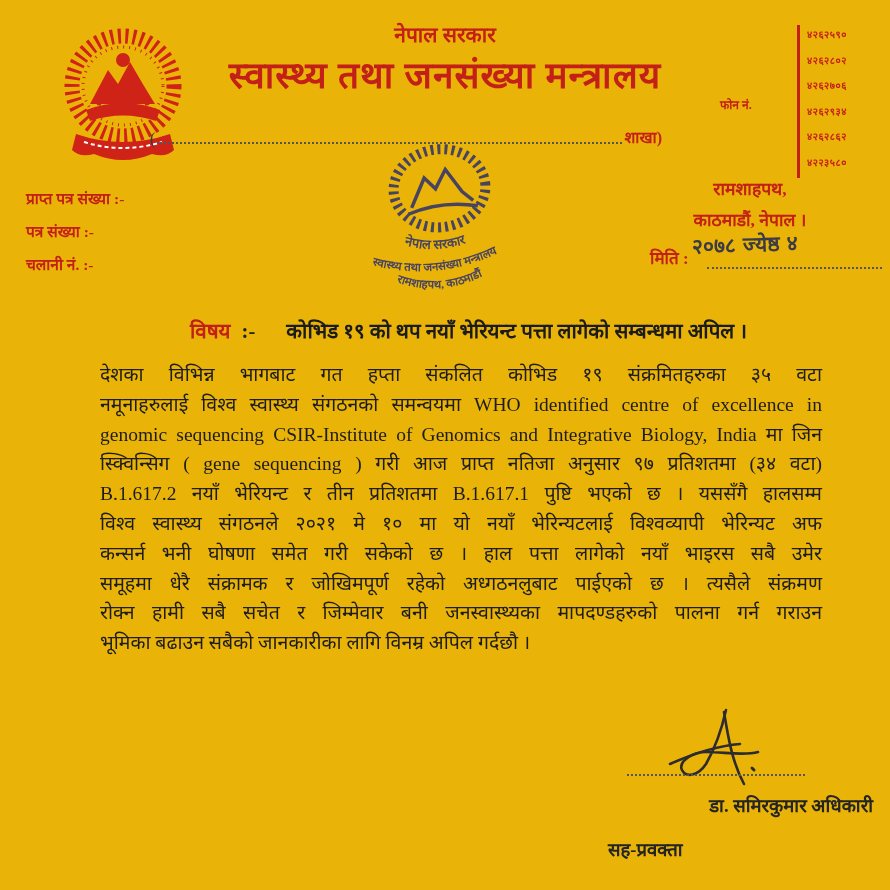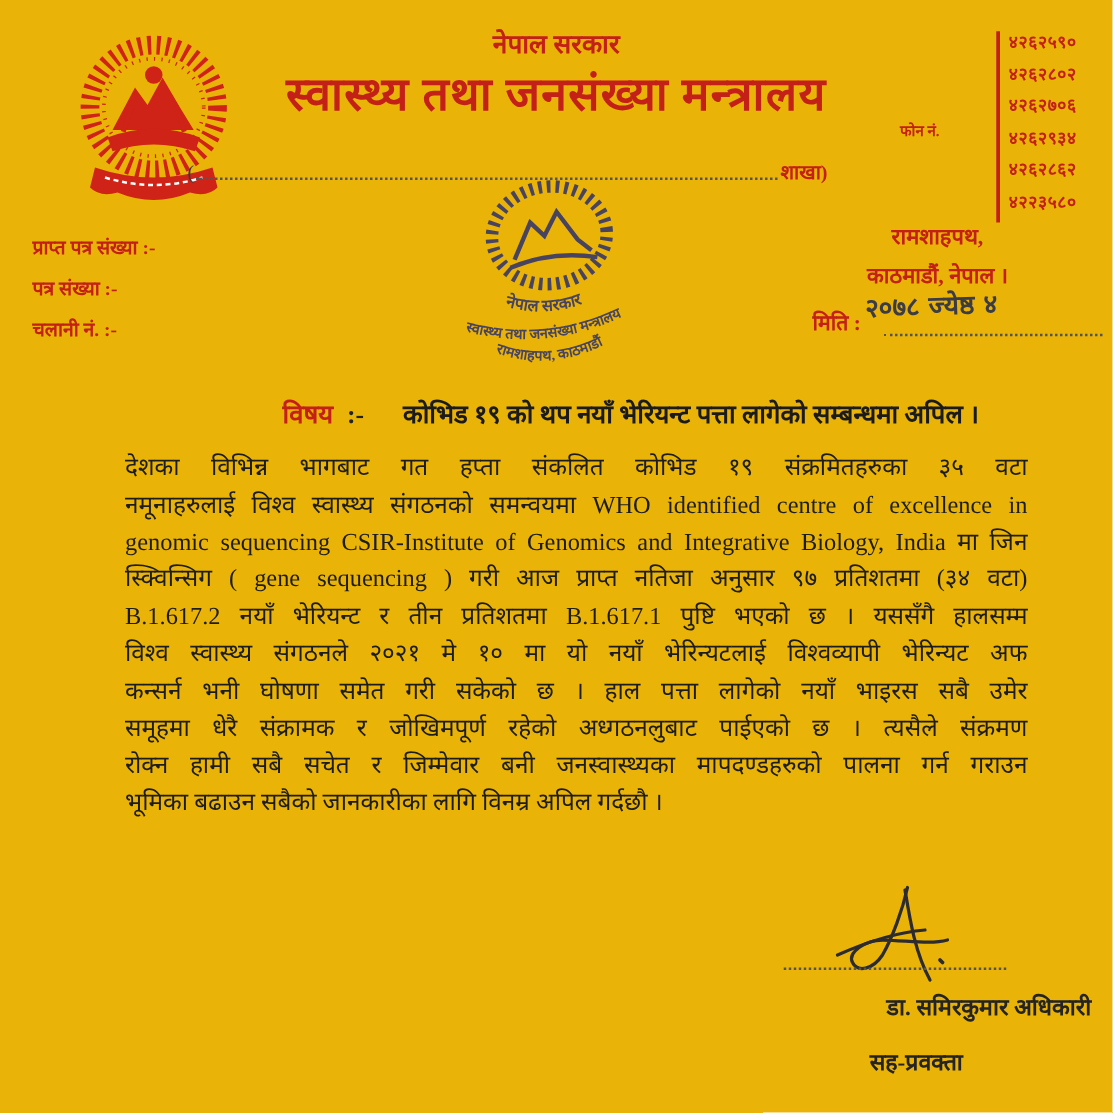--- a/index.html
+++ b/index.html
@@ -12,45 +12,45 @@
   
   .gov-title{top:20px;left:0;width:100%;text-align:center;font-size:21px;font-weight:bold;color:var(--red);}
   .ministry-title{top:48px;left:0;width:100%;text-align:center;font-size:37px;font-weight:bold;color:var(--red);letter-spacing:1px;}
   .branch-line{top:126px;left:150px;width:512px;display:flex;align-items:flex-end;font-size:16px;color:#3a3a3a;}
   .branch-dots{flex:1;border-bottom:2px dotted #555;margin:0 2px 4px 2px;height:12px;}
   .branch-suffix{color:var(--red);font-weight:bold;}
 
   
   .phone-rule{top:25px;left:797px;width:2.5px;height:153px;background:var(--red);}
   .phone-label{top:96px;left:720px;font-size:12px;font-weight:bold;color:var(--red);}
-  .phone-list{top:22px;left:807px;width:80px;font-size:14px;font-weight:bold;color:var(--red);line-height:25.5px;letter-spacing:.5px;}
+  .phone-list{top:22px;left:807px;width:80px;font-size:10px;font-weight:bold;color:var(--red);line-height:25.5px;letter-spacing:.5px;}
 
   
   .meta-left{top:182px;left:26px;font-size:15.5px;font-weight:bold;color:var(--red);line-height:33px;}
 
   
   .address{top:174px;left:628px;width:244px;text-align:center;font-size:17.5px;font-weight:bold;color:var(--red);line-height:31px;}
   .date-row{top:246px;left:650px;width:232px;font-size:17px;font-weight:bold;color:var(--red);display:flex;align-items:flex-end;gap:12px;}
   .date-dots{flex:1;border-bottom:2.5px dotted #555;margin-left:6px;height:14px;}
   .date-hand{top:230px;left:692px;font-size:21px;color:#3c3c44;font-family:"DejaVu Sans",sans-serif;transform:rotate(-2deg);font-weight:bold;}
 
   
-  .subject-row{top:316px;left:190px;width:640px;font-size:20.5px;font-weight:bold;color:#1b1b1b;margin-left:36px;}
+  .subject-row{top:316px;left:190px;width:640px;font-size:20.5px;font-weight:bold;color:#1b1b1b;}
   .subject-label{color:var(--red);margin-right:6px;}
   .subject-sep{color:#222;margin-right:26px;font-weight:bold;}
 
   
   .body-text{top:360px;left:100px;width:722px;font-size:19.5px;color:#1d1d1d;line-height:29.8px;}
   .body-text div{text-align:justify;text-align-last:justify;white-space:nowrap;}
   .body-text div:last-child{text-align-last:left;}
 
   
   .sig-dots{top:760px;left:627px;width:178px;border-bottom:2.5px dotted #555;height:14px;}
   .sig-name{top:792px;left:608px;width:265px;text-align:right;font-size:18.5px;font-weight:bold;color:#242424;}
-  .sig-role{top:836px;left:608px;width:250px;text-align:center;font-size:18.5px;font-weight:bold;color:#242424;}
+  .sig-role{top:836px;left:608px;width:250px;font-size:18.5px;font-weight:bold;color:#242424;}
 </style>
 </head>
 <body>
 
 <div id="page">
 
   <svg class="abs" style="top:26px;left:56px;" width="134" height="146" viewBox="0 0 134 146">
     <g stroke="#cf2318" fill="none">
       <ellipse cx="67" cy="60" rx="51" ry="50" stroke-width="15" stroke-dasharray="3 4.5"></ellipse>
       <ellipse cx="67" cy="60" rx="40" ry="39" stroke-width="3" stroke-dasharray="1 5"></ellipse>

